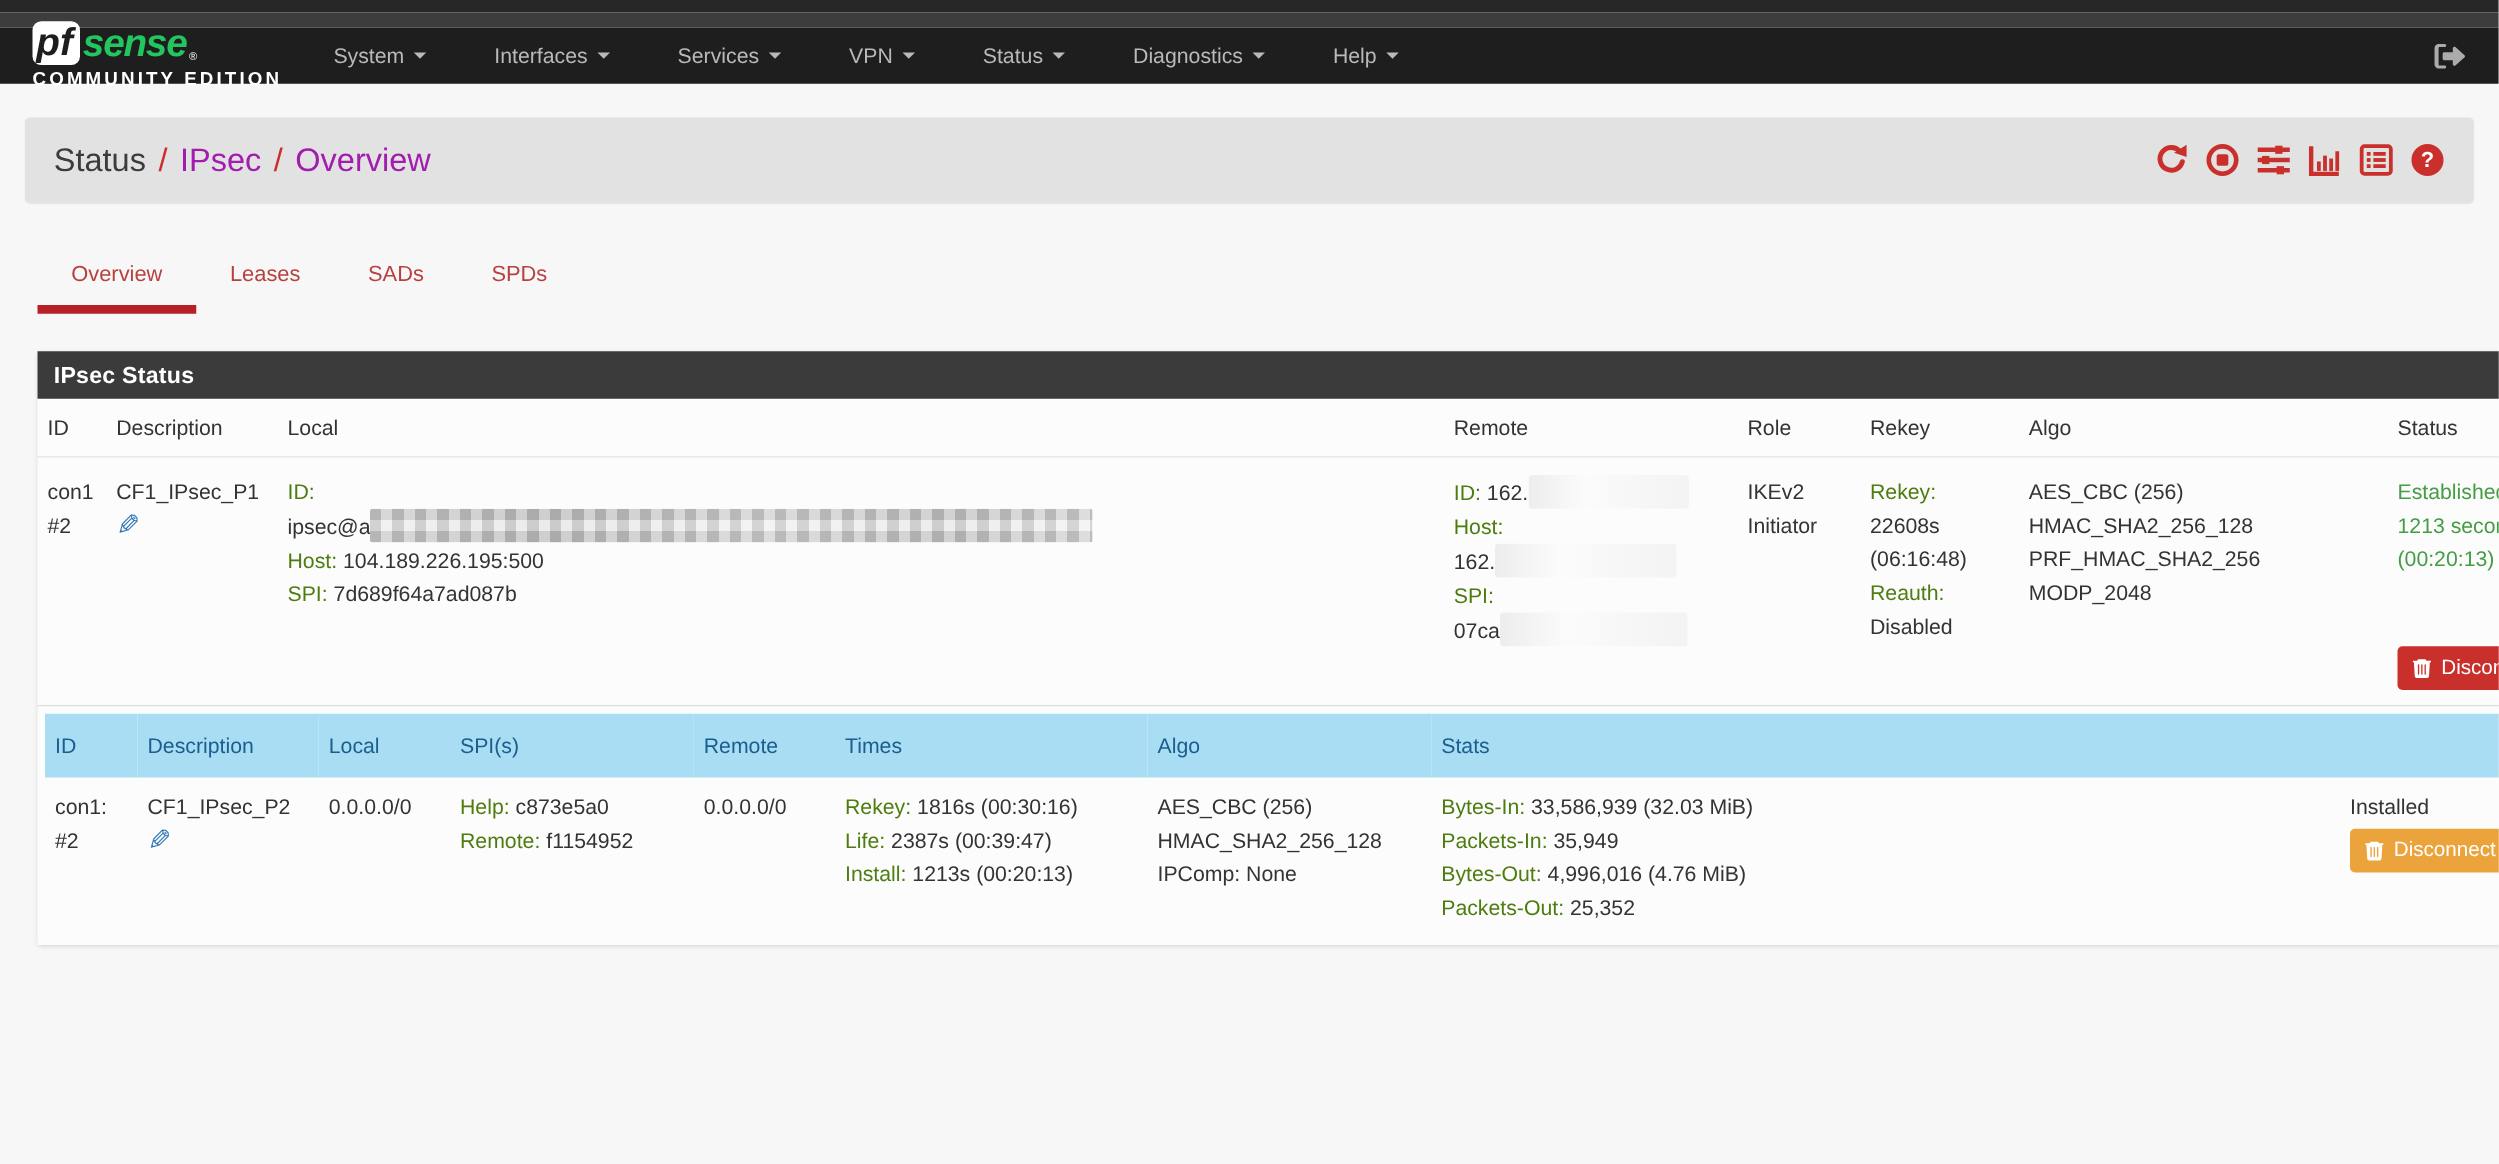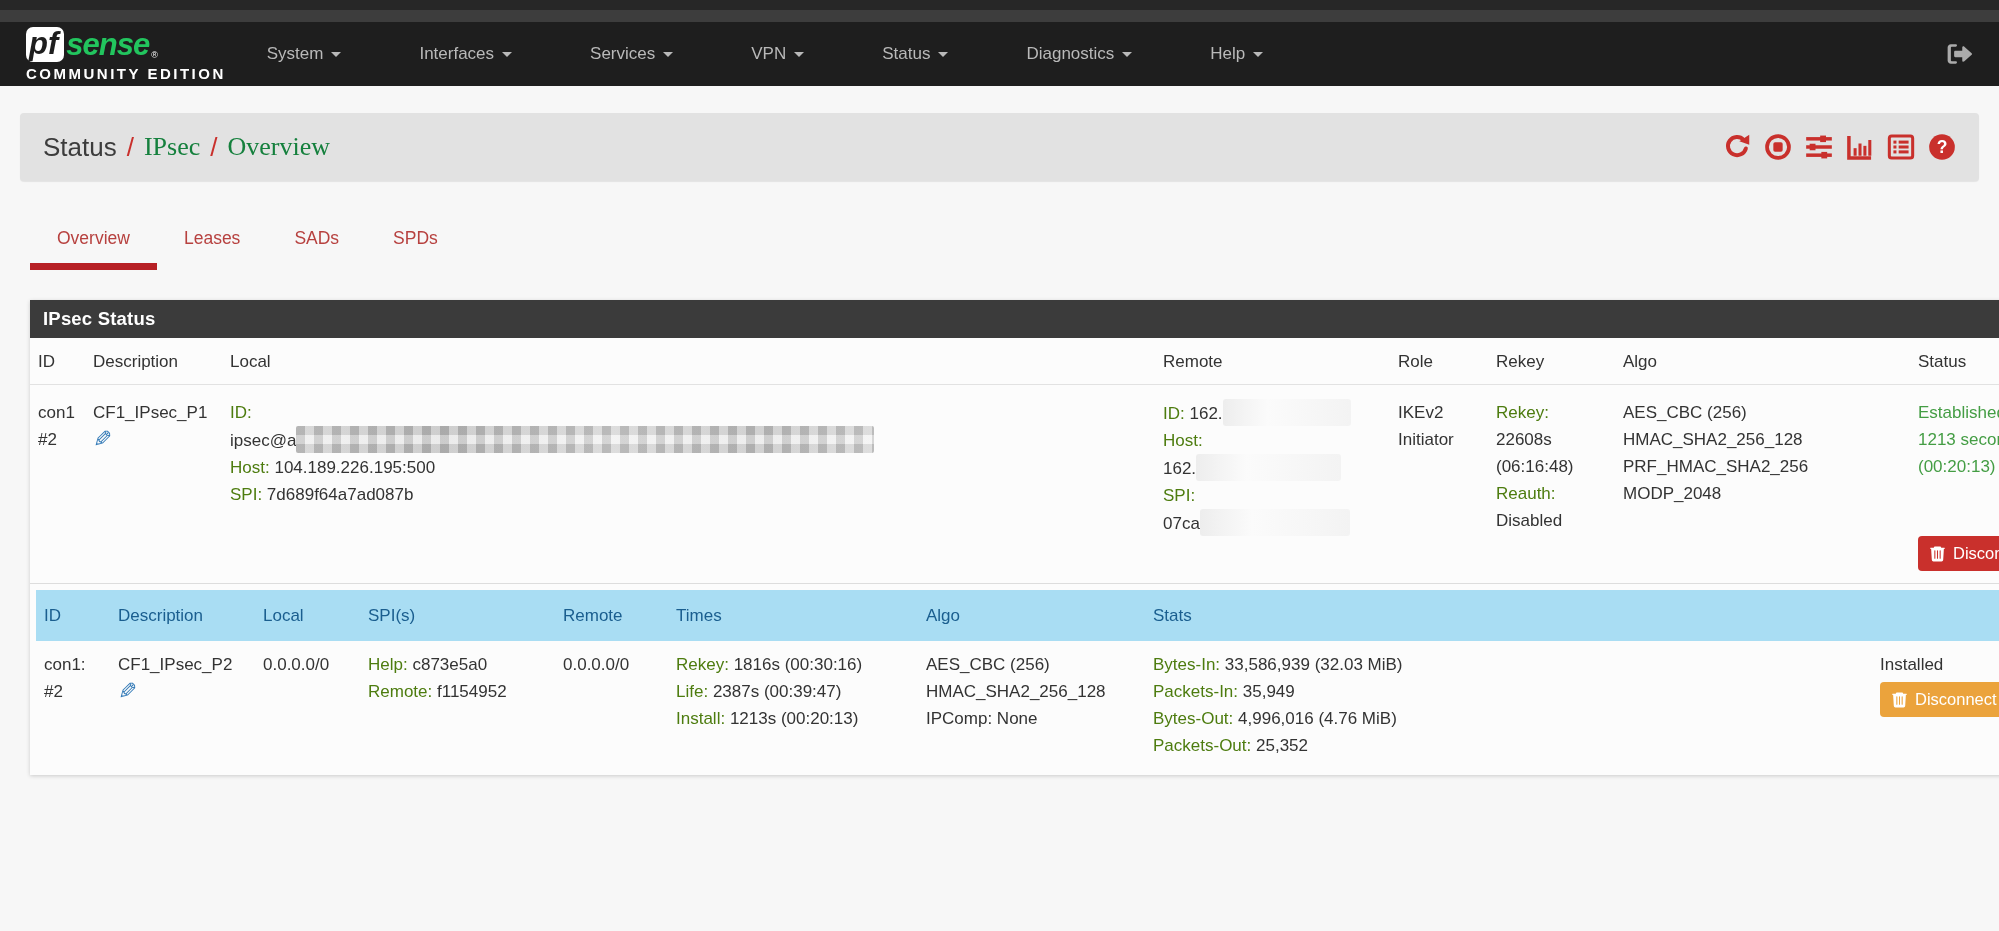--- a/index.html
+++ b/index.html
@@ -2,42 +2,42 @@
 <html><head>
 <meta charset="utf-8">
 <style>
   * { margin:0; padding:0; box-sizing:border-box; }
   html,body { width:1999px; height:931px; overflow:hidden; background:#f7f7f7;
     font-family:"Liberation Sans", sans-serif; color:#333; }
 
   
   .top-strip1 { height:10px; background:#272727; }
   .top-strip2 { height:12px; background:#3d3d3d; }
-  .navbar { height:64px; background:#1e1e1e; display:flex; align-items:center; padding:0 26px; }
+  .navbar { height:45px; background:#1e1e1e; display:flex; align-items:center; padding:0 26px; }
   .brand { display:flex; flex-direction:column; margin-right:14px; cursor:pointer; }
   .brand-top { display:flex; align-items:center; }
   .pf-box { background:#fff; color:#1e1e1e; font-weight:bold; font-style:italic;
     font-size:31px; padding:1px 6px 3px 3px; border-radius:7px; line-height:1; }
   .sense-txt { color:#22c55e; font-weight:bold; font-style:italic; font-size:31px;
     letter-spacing:-1px; line-height:1; margin-left:2px; }
   .reg { color:#fff; font-size:9px; align-self:flex-end; margin:0 0 2px 2px; }
   .brand-edition { color:#fff; font-size:15px; font-weight:bold; letter-spacing:2.5px; margin-top:3px; }
-  .nav-menu { list-style:none; display:flex; align-items:center;gap:24px; }
+  .nav-menu { list-style:none; display:flex; align-items:center; }
   .nav-menu li { color:#b9b9b9; font-size:17px; padding:0 27px; height:63px;
     display:flex; align-items:center; cursor:pointer; }
   .caret { display:inline-block; width:0; height:0; border-left:5px solid transparent;
     border-right:5px solid transparent; border-top:5px solid #b9b9b9; margin-left:8px; }
   .logout { margin-left:auto; cursor:pointer; display:flex; align-items:center; }
 
   
   .crumb-bar { margin:27px 20px 0 20px; height:68px; background:#e2e2e2; border-radius:4px;
     display:flex; align-items:center; padding:0 23px; box-shadow:0 1px 1px rgba(0,0,0,.08); }
   .crumb { font-size:26px; color:#3c3c3c; display:flex; gap:10px; align-items:center; }
   .crumb .sep { color:#c9302c; }
-  .crumb a { color:#15803d; text-decoration:none; cursor:pointer;font-family:Liberation Serif, serif; }
+  .crumb a { color:#a21caf; text-decoration:none; cursor:pointer; }
   .crumb-icons { margin-left:auto; display:flex; gap:13px; align-items:center; }
   .crumb-icons .cicon { width:28px; height:28px; cursor:pointer; display:flex; }
 
   
   .tabs { list-style:none; display:flex; margin:37px 0 0 30px; }
   .tabs li { font-size:17.5px; color:#b7413f; padding:10px 27px 14px 27px; cursor:pointer; }
   .tabs li.active { border-bottom:7px solid #b72025; font-weight:400; }
 
   
   .panel { margin:30px 0 0 30px; width:2090px; background:#fcfcfc;

